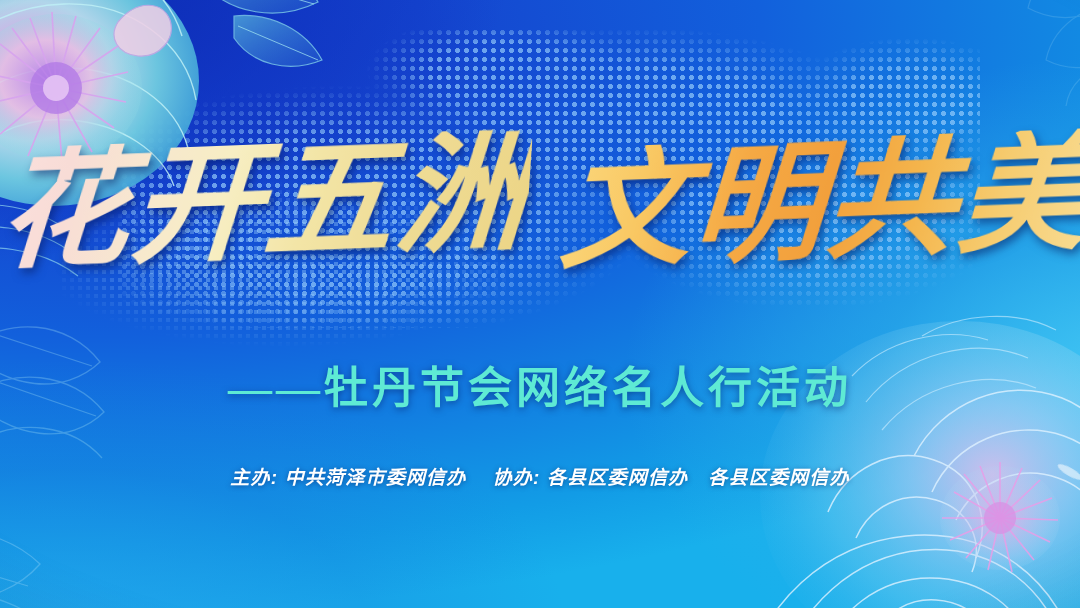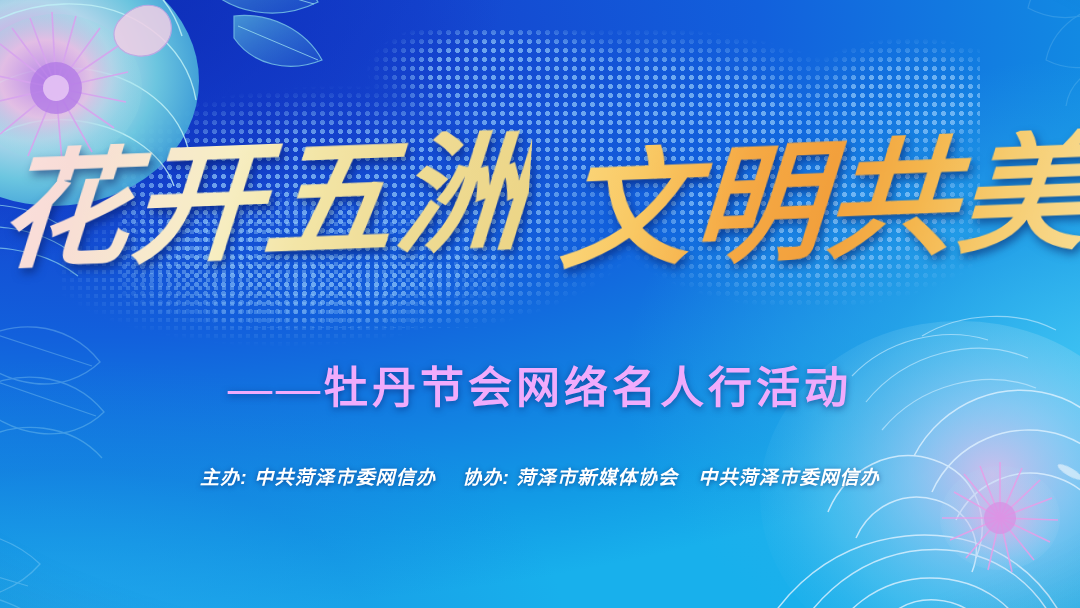--- a/index.html
+++ b/index.html
@@ -112,21 +112,21 @@
         #f2a03c 50%, #f4b54c 66%, #f6cc70 82%, #f8dc93 100%);
     -webkit-background-clip:text; background-clip:text;
     color:transparent; -webkit-text-fill-color:transparent;
   }
 
   
   .subtitle{
     position:absolute;
     left:0; right:0; top:352px;
     text-align:center;
-    color:#f0abfc;
+    color:#5eead4;
     font-family:"Liberation Serif","DejaVu Serif",serif;
     font-weight:700;
     font-size:44px;
     letter-spacing:4px;
     text-shadow:0 2px 7px rgba(5,30,100,.55);
     white-space:nowrap;
   }
 
   
   .credits{
@@ -343,16 +343,16 @@
 
   <div class="bg-vign"></div>
 
   <div class="title-wrap">
     <span class="title-line t-a">花开五洲</span><span class="title-line t-b">文明共美</span>
   </div>
 
   <div class="subtitle">——牡丹节会网络名人行活动</div>
 
   <div class="credits">
-    <span class="seg">主办: 中共菏泽市委网信办</span><span class="gap-a"></span><span class="seg">协办: 菏泽市新媒体协会</span><span class="gap-b"></span><span class="seg">中共菏泽市委网信办</span>
+    <span class="seg">主办: 中共菏泽市委网信办</span><span class="gap-a"></span><span class="seg">协办: 各县区委网信办</span><span class="gap-b"></span><span class="seg">各县区委网信办</span>
   </div>
 
 </div>
 
 </body></html>

